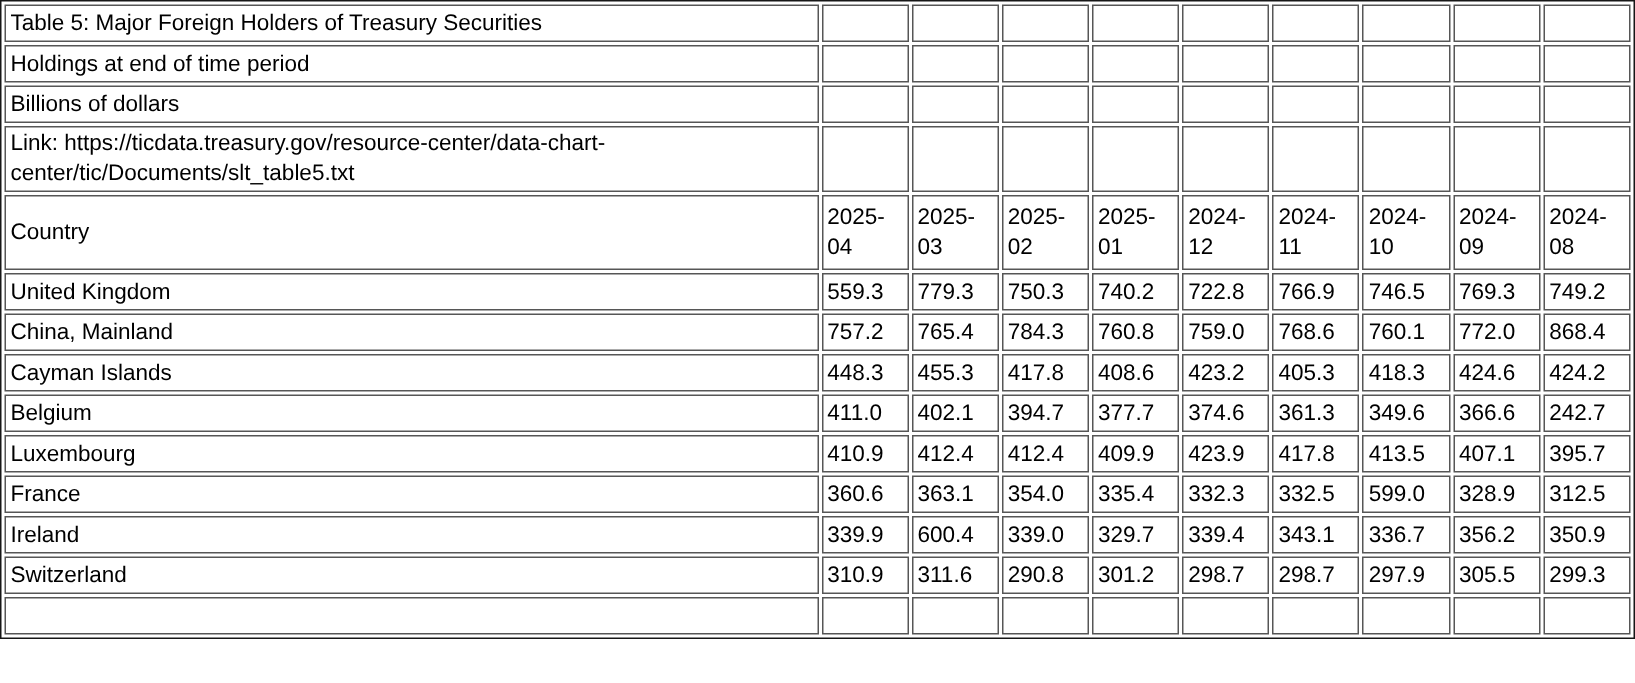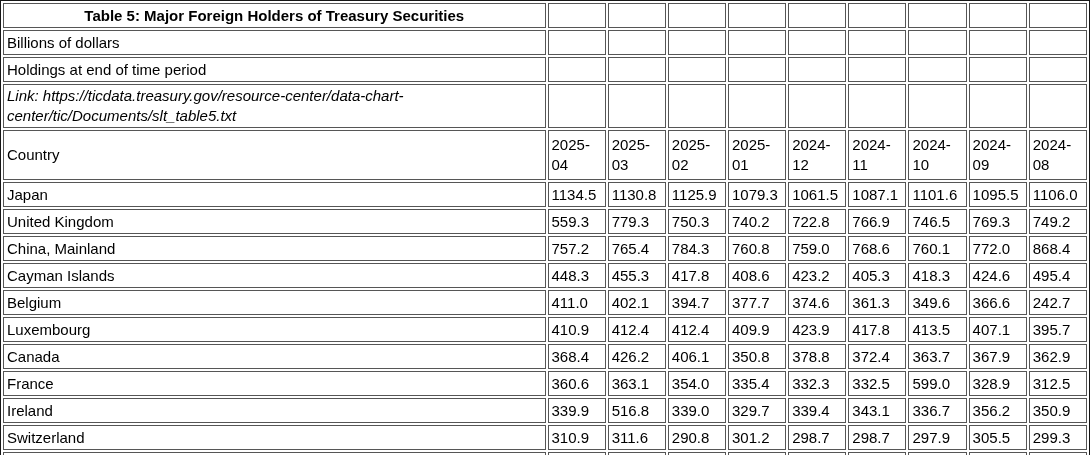--- a/index.html
+++ b/index.html
@@ -24,24 +24,24 @@
   col.c-period  { width: 58px; }
   td {
     border: 1px solid #565656;
     padding: 0 3px;
     vertical-align: middle;
     box-sizing: border-box;
     overflow: hidden;
     text-align: left;
   }
   tr.r-single td { height: 25px; }
-  tr.r-link   td { height: 44px; font-style: italic; }
+  tr.r-link   td { height: 44px; }
   tr.r-header td { height: 50px; }
   tr.r-data   td { height: 25px; }
-  td.title-cell { font-weight: bold; text-align: center; }
+  td.title-cell { font-weight: normal; text-align: left; }
   td.pre { white-space: pre-line; }
 </style>
 </head>
 <body>
 
 <div class="page">
   <table class="holders">
     <colgroup>
       <col class="c-country">
       <col class="c-period">
@@ -61,33 +61,33 @@
           <td></td>
           <td></td>
           <td></td>
           <td></td>
           <td></td>
           <td></td>
           <td></td>
           <td></td>
         </tr>
         <tr class="r-single">
+          <td>Holdings at end of time period</td>
+          <td></td>
+          <td></td>
+          <td></td>
+          <td></td>
+          <td></td>
+          <td></td>
+          <td></td>
+          <td></td>
+          <td></td>
+        </tr>
+        <tr class="r-single">
           <td>Billions of dollars</td>
-          <td></td>
-          <td></td>
-          <td></td>
-          <td></td>
-          <td></td>
-          <td></td>
-          <td></td>
-          <td></td>
-          <td></td>
-        </tr>
-        <tr class="r-single">
-          <td>Holdings at end of time period</td>
           <td></td>
           <td></td>
           <td></td>
           <td></td>
           <td></td>
           <td></td>
           <td></td>
           <td></td>
           <td></td>
         </tr>
@@ -117,32 +117,20 @@
           <td class="pre">2024-
 12</td>
           <td class="pre">2024-
 11</td>
           <td class="pre">2024-
 10</td>
           <td class="pre">2024-
 09</td>
           <td class="pre">2024-
 08</td>
-        </tr>
-        <tr class="r-data">
-          <td>Japan</td>
-          <td>1134.5</td>
-          <td>1130.8</td>
-          <td>1125.9</td>
-          <td>1079.3</td>
-          <td>1061.5</td>
-          <td>1087.1</td>
-          <td>1101.6</td>
-          <td>1095.5</td>
-          <td>1106.0</td>
         </tr>
         <tr class="r-data">
           <td>United Kingdom</td>
           <td>559.3</td>
           <td>779.3</td>
           <td>750.3</td>
           <td>740.2</td>
           <td>722.8</td>
           <td>766.9</td>
           <td>746.5</td>
@@ -164,21 +152,21 @@
         <tr class="r-data">
           <td>Cayman Islands</td>
           <td>448.3</td>
           <td>455.3</td>
           <td>417.8</td>
           <td>408.6</td>
           <td>423.2</td>
           <td>405.3</td>
           <td>418.3</td>
           <td>424.6</td>
-          <td>495.4</td>
+          <td>424.2</td>
         </tr>
         <tr class="r-data">
           <td>Belgium</td>
           <td>411.0</td>
           <td>402.1</td>
           <td>394.7</td>
           <td>377.7</td>
           <td>374.6</td>
           <td>361.3</td>
           <td>349.6</td>
@@ -191,47 +179,35 @@
           <td>412.4</td>
           <td>412.4</td>
           <td>409.9</td>
           <td>423.9</td>
           <td>417.8</td>
           <td>413.5</td>
           <td>407.1</td>
           <td>395.7</td>
         </tr>
         <tr class="r-data">
-          <td>Canada</td>
-          <td>368.4</td>
-          <td>426.2</td>
-          <td>406.1</td>
-          <td>350.8</td>
-          <td>378.8</td>
-          <td>372.4</td>
-          <td>363.7</td>
-          <td>367.9</td>
-          <td>362.9</td>
-        </tr>
-        <tr class="r-data">
           <td>France</td>
           <td>360.6</td>
           <td>363.1</td>
           <td>354.0</td>
           <td>335.4</td>
           <td>332.3</td>
           <td>332.5</td>
           <td>599.0</td>
           <td>328.9</td>
           <td>312.5</td>
         </tr>
         <tr class="r-data">
           <td>Ireland</td>
           <td>339.9</td>
-          <td>516.8</td>
+          <td>600.4</td>
           <td>339.0</td>
           <td>329.7</td>
           <td>339.4</td>
           <td>343.1</td>
           <td>336.7</td>
           <td>356.2</td>
           <td>350.9</td>
         </tr>
         <tr class="r-data">
           <td>Switzerland</td>

